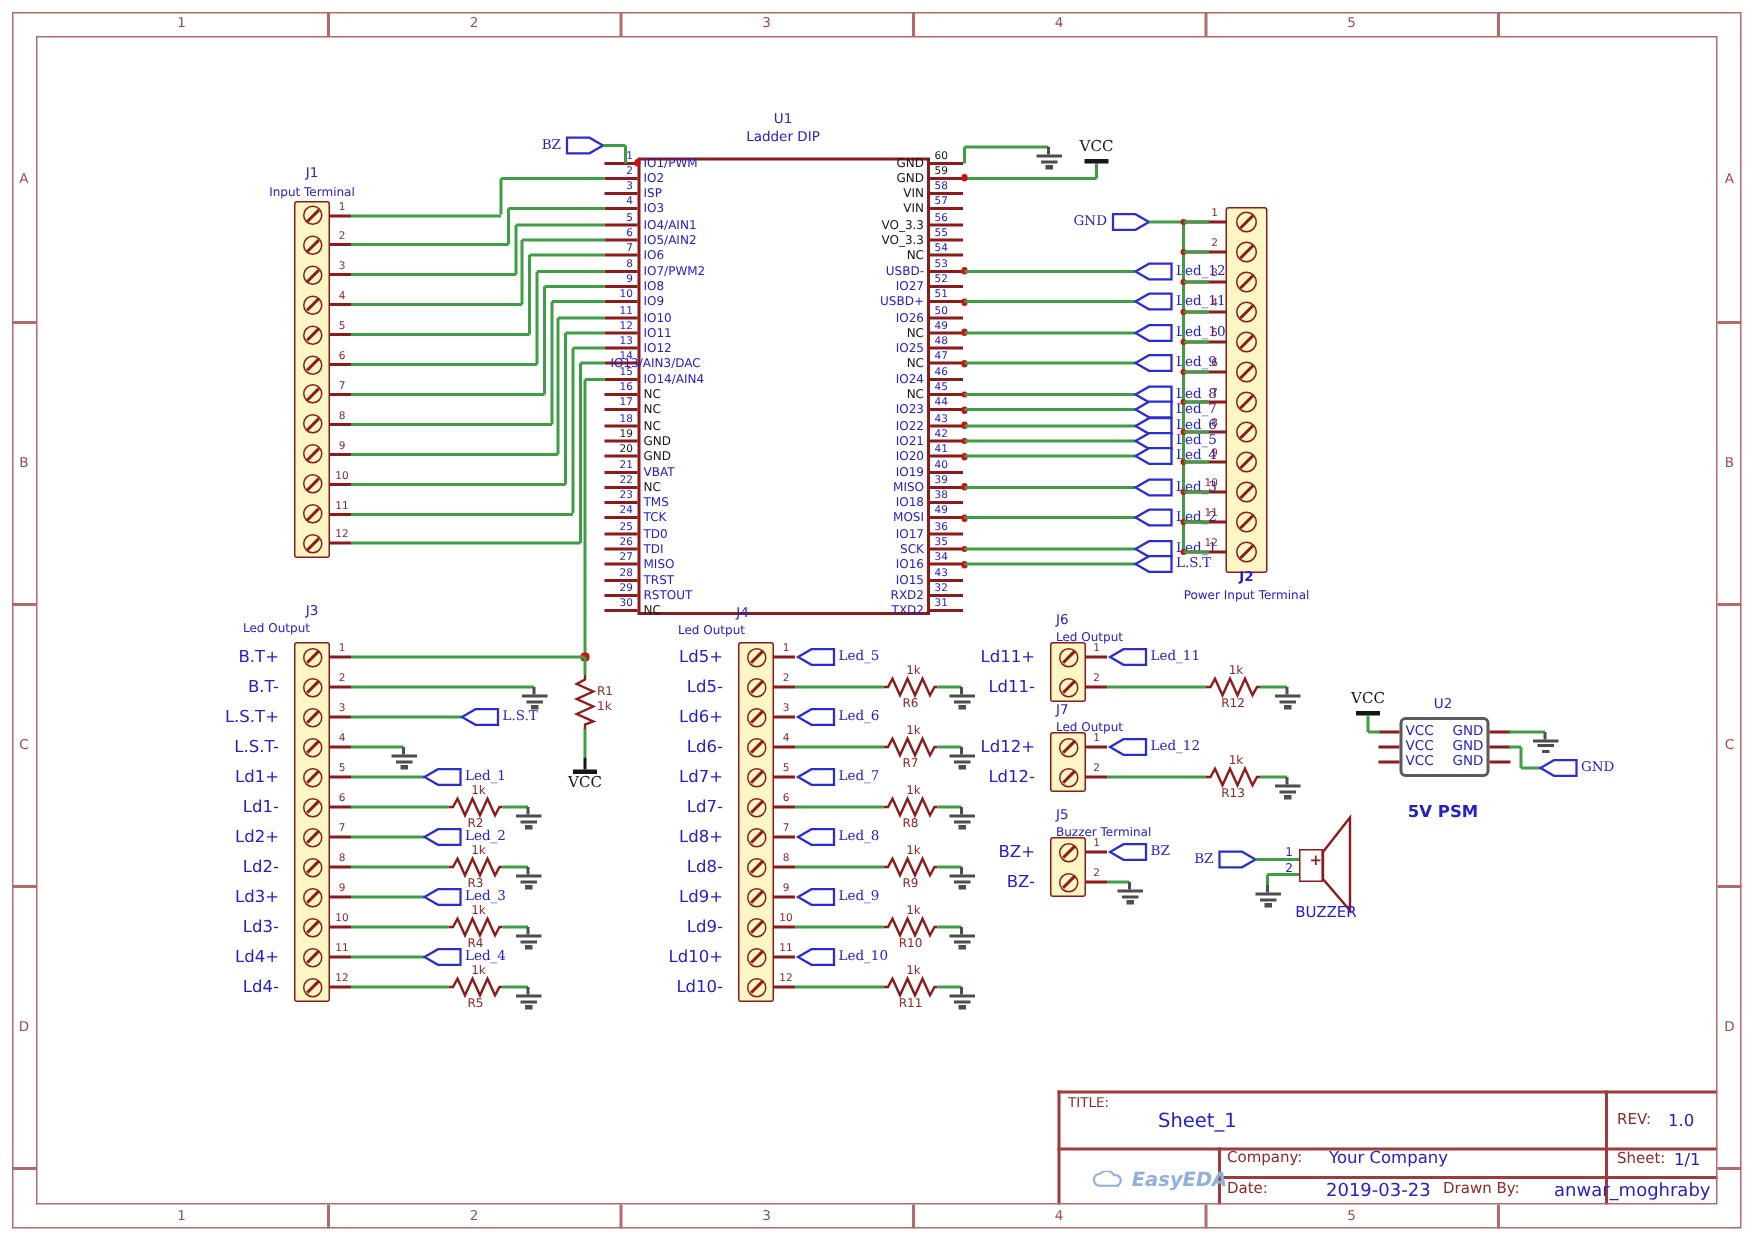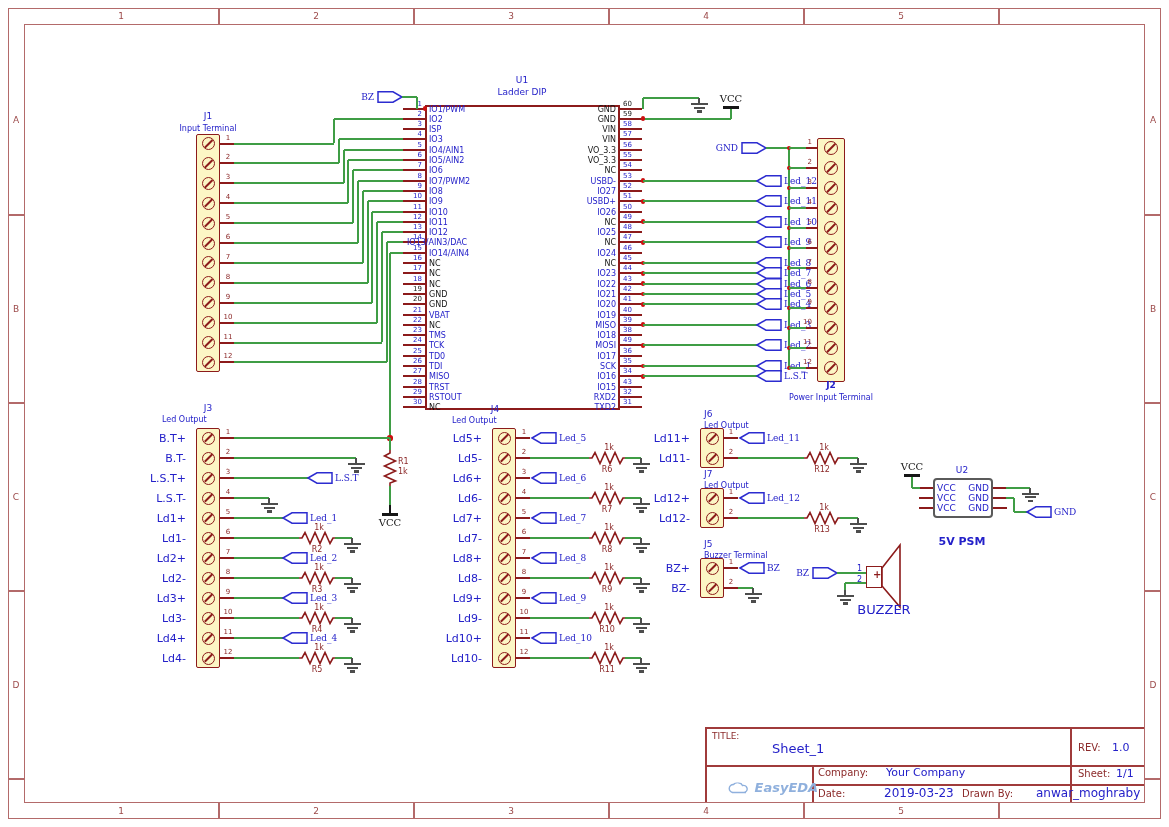--- a/index.html
+++ b/index.html
@@ -923,21 +923,21 @@
     <div style="position: absolute; left: 836.5px; top: 595px; width: 17px; height: 2.4px; background: rgb(77, 77, 77);"></div>
     <div style="position: absolute; left: 839.5px; top: 598.6px; width: 11px; height: 2.4px; background: rgb(77, 77, 77);"></div>
     <div style="position: absolute; left: 842.5px; top: 602.2px; width: 5px; height: 2.4px; background: rgb(77, 77, 77);"></div>
     <div style="position: absolute; left: 866px; top: 566px; width: 16px; height: 22px; border: 1.6px solid rgb(140, 27, 27); background: rgb(255, 255, 255); box-sizing: border-box;"></div>
     <svg width="20" height="62" style="position: absolute; left: 882px; top: 545px; overflow: visible;">
       <polygon points="0,23 18,0 18,62 0,41" fill="#fff" stroke="#8c1b1b" stroke-width="1.6"></polygon>
     </svg>
     <div style="position: absolute; white-space: nowrap; font-size: 10px; color: rgb(140, 27, 27); font-weight: bold; transform: translate(0px, -50%); left: 873px; top: 574px;">+</div>
     <div style="position: absolute; white-space: nowrap; font-size: 8px; color: rgb(36, 33, 201); transform: translate(-100%, -50%); left: 862px; top: 567.5px;">1</div>
     <div style="position: absolute; white-space: nowrap; font-size: 8px; color: rgb(36, 33, 201); transform: translate(-100%, -50%); left: 862px; top: 578.5px;">2</div>
-    <div style="position: absolute; white-space: nowrap; font-size: 13px; color: rgb(36, 33, 201); transform: translate(-50%, -50%); left: 884px; top: 609px;">BUZZER</div>
+    <div style="position: absolute; white-space: nowrap; font-size: 10px; color: rgb(36, 33, 201); transform: translate(-50%, -50%); left: 884px; top: 609px;">BUZZER</div>
     <div style="position: absolute; left: 933px; top: 478px; width: 60px; height: 40px; border: 2px solid rgb(90, 90, 90); border-radius: 4px; background: rgb(255, 255, 255); box-sizing: border-box;"></div>
     <div style="position: absolute; white-space: nowrap; font-size: 9px; color: rgb(36, 33, 201); transform: translate(-50%, -50%); left: 962px; top: 470px;">U2</div>
     <div style="position: absolute; white-space: nowrap; font-size: 11px; color: rgb(36, 33, 201); font-weight: bold; transform: translate(-50%, -50%); left: 962px; top: 541px;">5V PSM</div>
     <div style="position: absolute; left: 919px; top: 486.5px; width: 14px; height: 2px; background: rgb(140, 27, 27);"></div>
     <div style="position: absolute; left: 993px; top: 486.5px; width: 14px; height: 2px; background: rgb(140, 27, 27);"></div>
     <div style="position: absolute; white-space: nowrap; font-size: 9px; color: rgb(36, 33, 201); transform: translate(0px, -50%); left: 937px; top: 487.5px;">VCC</div>
     <div style="position: absolute; white-space: nowrap; font-size: 9px; color: rgb(36, 33, 201); transform: translate(-100%, -50%); left: 989px; top: 487.5px;">GND</div>
     <div style="position: absolute; left: 919px; top: 496.5px; width: 14px; height: 2px; background: rgb(140, 27, 27);"></div>
     <div style="position: absolute; left: 993px; top: 496.5px; width: 14px; height: 2px; background: rgb(140, 27, 27);"></div>
     <div style="position: absolute; white-space: nowrap; font-size: 9px; color: rgb(36, 33, 201); transform: translate(0px, -50%); left: 937px; top: 497.5px;">VCC</div>

